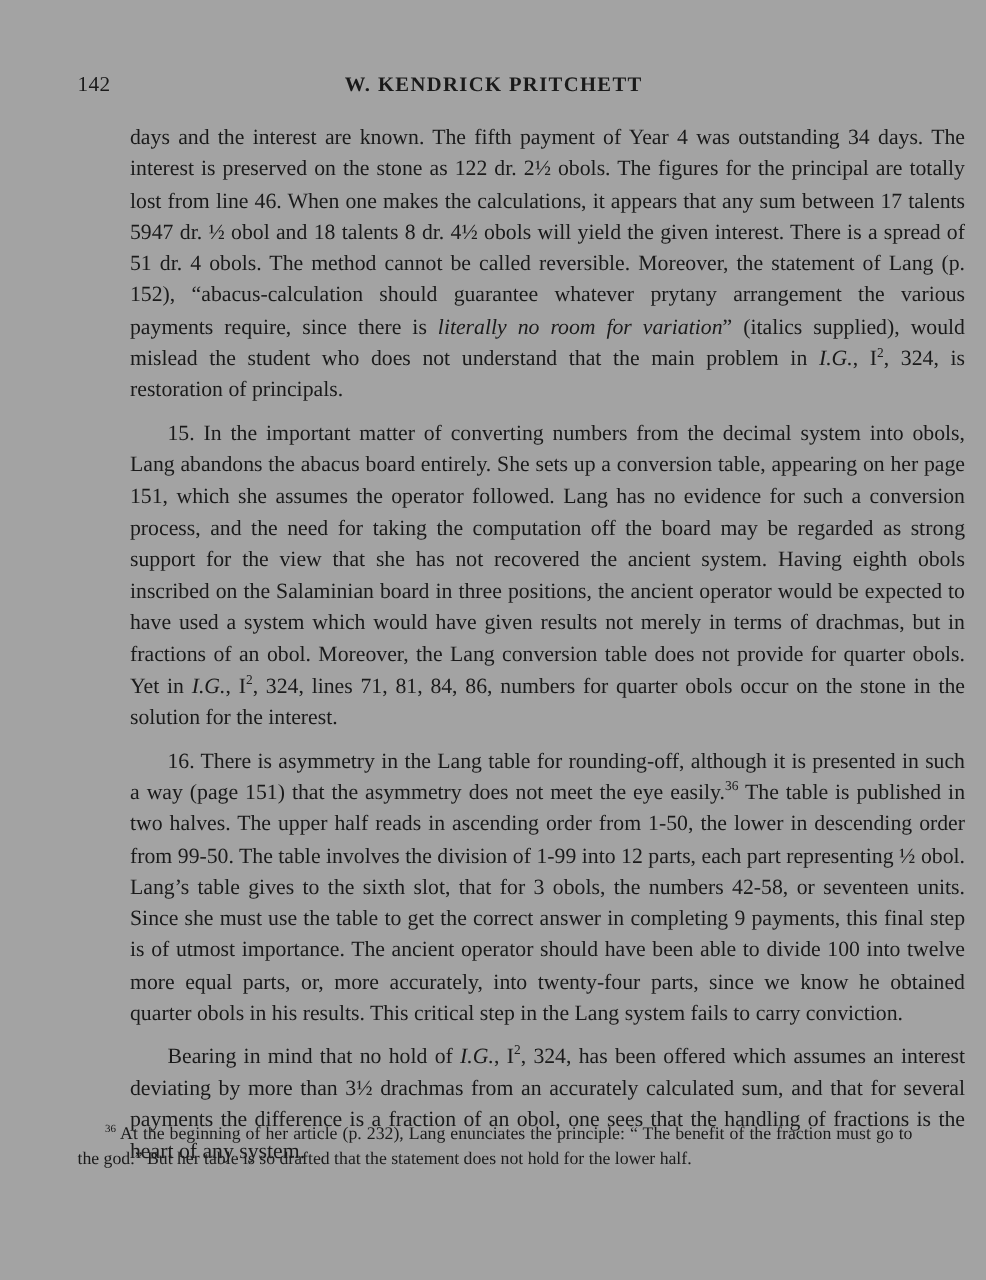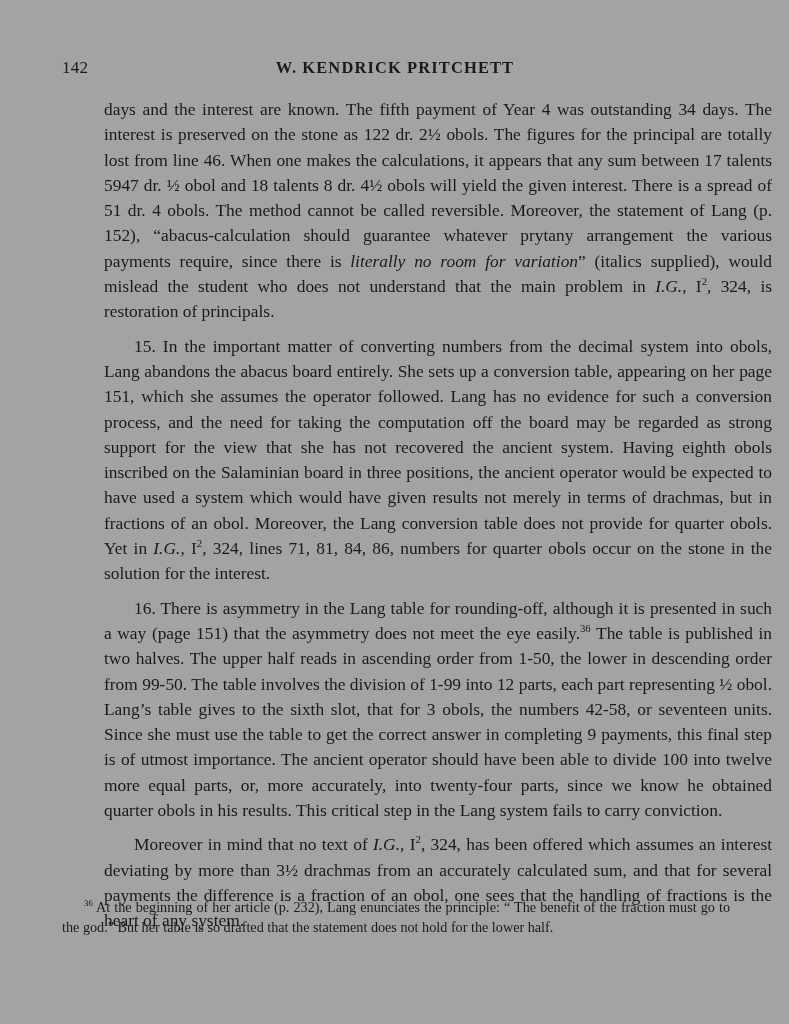--- a/index.html
+++ b/index.html
@@ -99,20 +99,20 @@
 
   <div class="header">
     <div class="folio">142</div>
     <div class="running-title">W. KENDRICK PRITCHETT</div>
   </div>
 
   <div class="body-col">
     <p class="para"><span>days and the interest are known. The fifth payment of Year 4 was outstanding 34 days. The interest is preserved on the stone as 122 dr. 2½ obols. The figures for the principal are totally lost from line 46. When one makes the calculations, it appears that any sum between 17 talents 5947 dr. ½ obol and 18 talents 8 dr. 4½ obols will yield the given interest. There is a spread of 51 dr. 4 obols. The method cannot be called reversible. Moreover, the statement of Lang (p. 152), “abacus-calculation should guarantee whatever prytany arrangement the various payments require, since there is </span><i>literally no room for variation</i><span>” (italics supplied), would mislead the student who does not understand that the main problem in </span><i>I.G.</i><span>, I</span><sup>2</sup><span>, 324, is restoration of principals.</span></p>
     <p class="para indent gap"><span>15. In the important matter of converting numbers from the decimal system into obols, Lang abandons the abacus board entirely. She sets up a conversion table, appearing on her page 151, which she assumes the operator followed. Lang has no evidence for such a conversion process, and the need for taking the computation off the board may be regarded as strong support for the view that she has not recovered the ancient system. Having eighth obols inscribed on the Salaminian board in three positions, the ancient operator would be expected to have used a system which would have given results not merely in terms of drachmas, but in fractions of an obol. Moreover, the Lang conversion table does not provide for quarter obols. Yet in </span><i>I.G.</i><span>, I</span><sup>2</sup><span>, 324, lines 71, 81, 84, 86, numbers for quarter obols occur on the stone in the solution for the interest.</span></p>
     <p class="para indent gap"><span>16. There is asymmetry in the Lang table for rounding-off, although it is presented in such a way (page 151) that the asymmetry does not meet the eye easily.</span><sup>36</sup><span> The table is published in two halves. The upper half reads in ascending order from 1-50, the lower in descending order from 99-50. The table involves the division of 1-99 into 12 parts, each part representing ½ obol. Lang’s table gives to the sixth slot, that for 3 obols, the numbers 42-58, or seventeen units. Since she must use the table to get the correct answer in completing 9 payments, this final step is of utmost importance. The ancient operator should have been able to divide 100 into twelve more equal parts, or, more accurately, into twenty-four parts, since we know he obtained quarter obols in his results. This critical step in the Lang system fails to carry conviction.</span></p>
-    <p class="para indent gap"><span>Moreover in mind that no text of </span><i>I.G.</i><span>, I</span><sup>2</sup><span>, 324, has been offered which assumes an interest deviating by more than 3½ drachmas from an accurately calculated sum, and that for several payments the difference is a fraction of an obol, one sees that the handling of fractions is the heart of any system.</span></p>
+    <p class="para indent gap"><span>Bearing in mind that no hold of </span><i>I.G.</i><span>, I</span><sup>2</sup><span>, 324, has been offered which assumes an interest deviating by more than 3½ drachmas from an accurately calculated sum, and that for several payments the difference is a fraction of an obol, one sees that the handling of fractions is the heart of any system.</span></p>
   </div>
 
   <div class="footnote-wrap">
     <p class="footnote"><span class="fn-indent"></span><sup>36</sup><span><span> At the beginning of her article (p. 232), Lang enunciates the principle: “ The benefit of the fraction must go to the god.” But her table is so drafted that the statement does not hold for the lower half.</span></span></p>
   </div>
 
 </div>
 
 </body></html>

